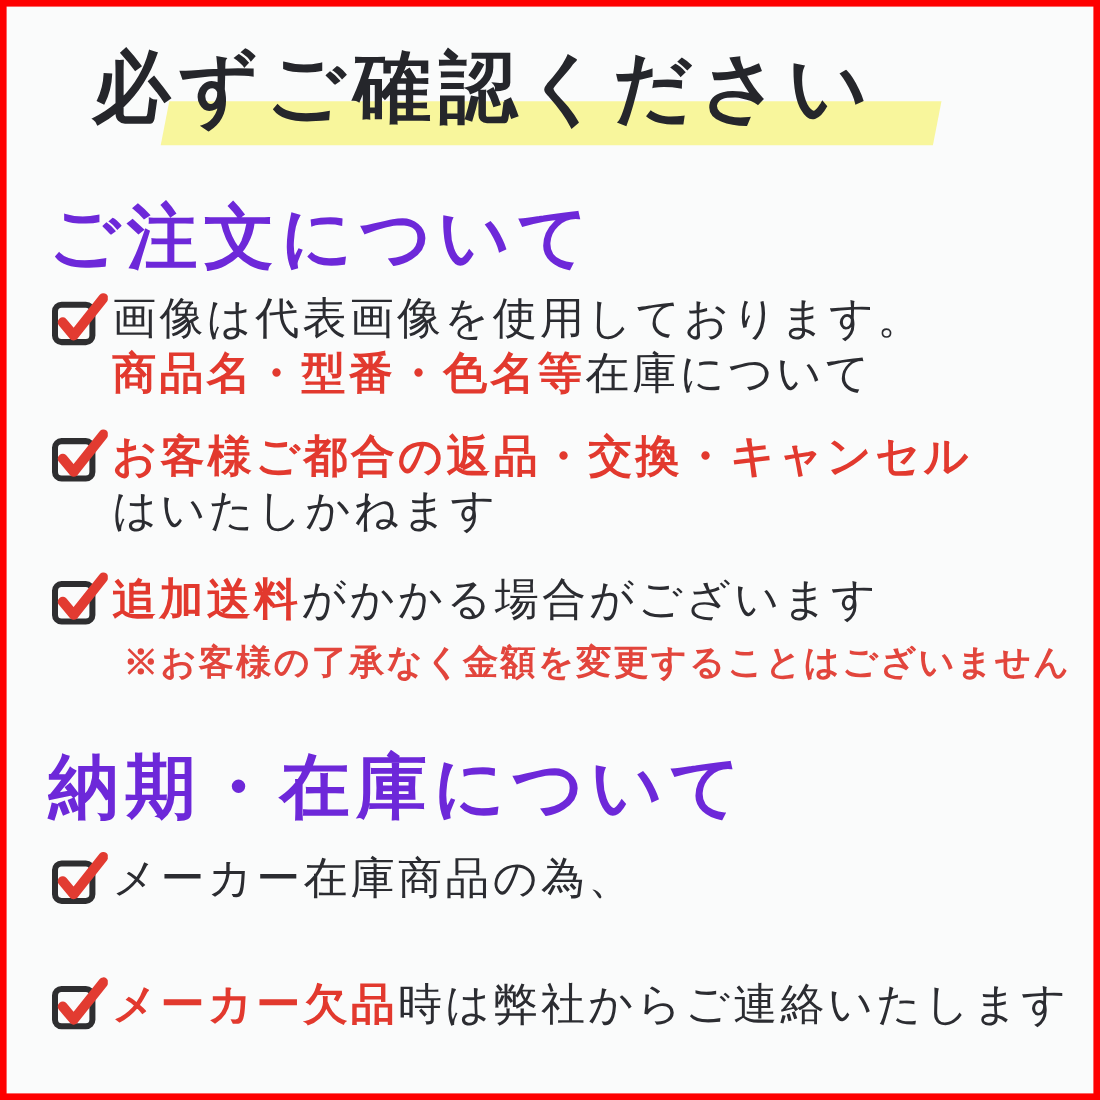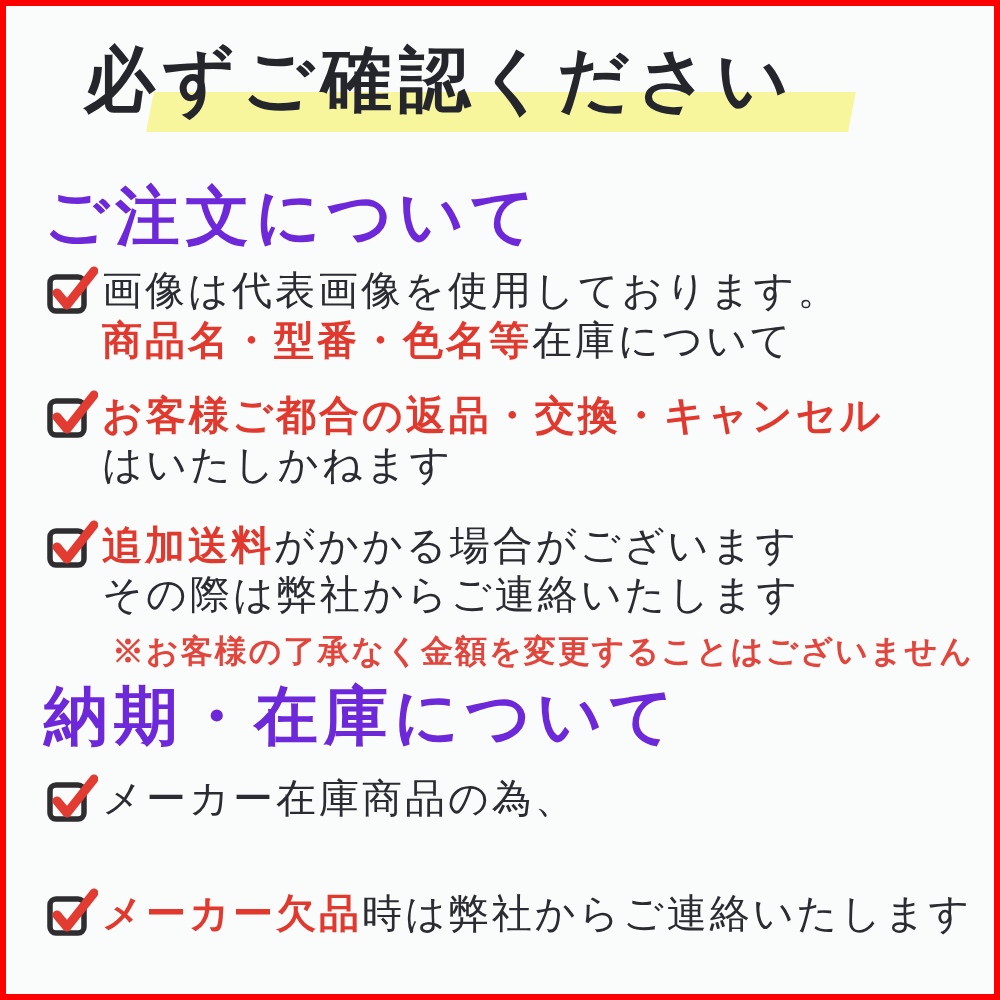--- a/index.html
+++ b/index.html
@@ -94,21 +94,20 @@
   <span class="checkbox">
     <svg width="52" height="52" viewBox="0 0 52 52">
       <rect x="4" y="13" width="34" height="34" rx="6" fill="none" stroke="#2e2e30" stroke-width="5.5"></rect>
       <path d="M11 29 L21 41 L48 7" fill="none" stroke="#e23b31" stroke-width="9" stroke-linecap="round" stroke-linejoin="round"></path>
     </svg>
   </span>
   <div class="lines">
     <div class="line">
       <span class="t-red">追加送料</span><span class="t-black">がかかる場合がございます</span>
     </div>
-    <div class="line"><span class="t-black">その際は弊社からご連絡いたします</span></div>
     <div class="note">※お客様の了承なく金額を変更することはございません</div>
   </div>
 </div>
 
 <div class="section-heading heading-2">納期・在庫について</div>
 
 <div class="item item-4">
   <span class="checkbox">
     <svg width="52" height="52" viewBox="0 0 52 52">
       <rect x="4" y="13" width="34" height="34" rx="6" fill="none" stroke="#2e2e30" stroke-width="5.5"></rect>

